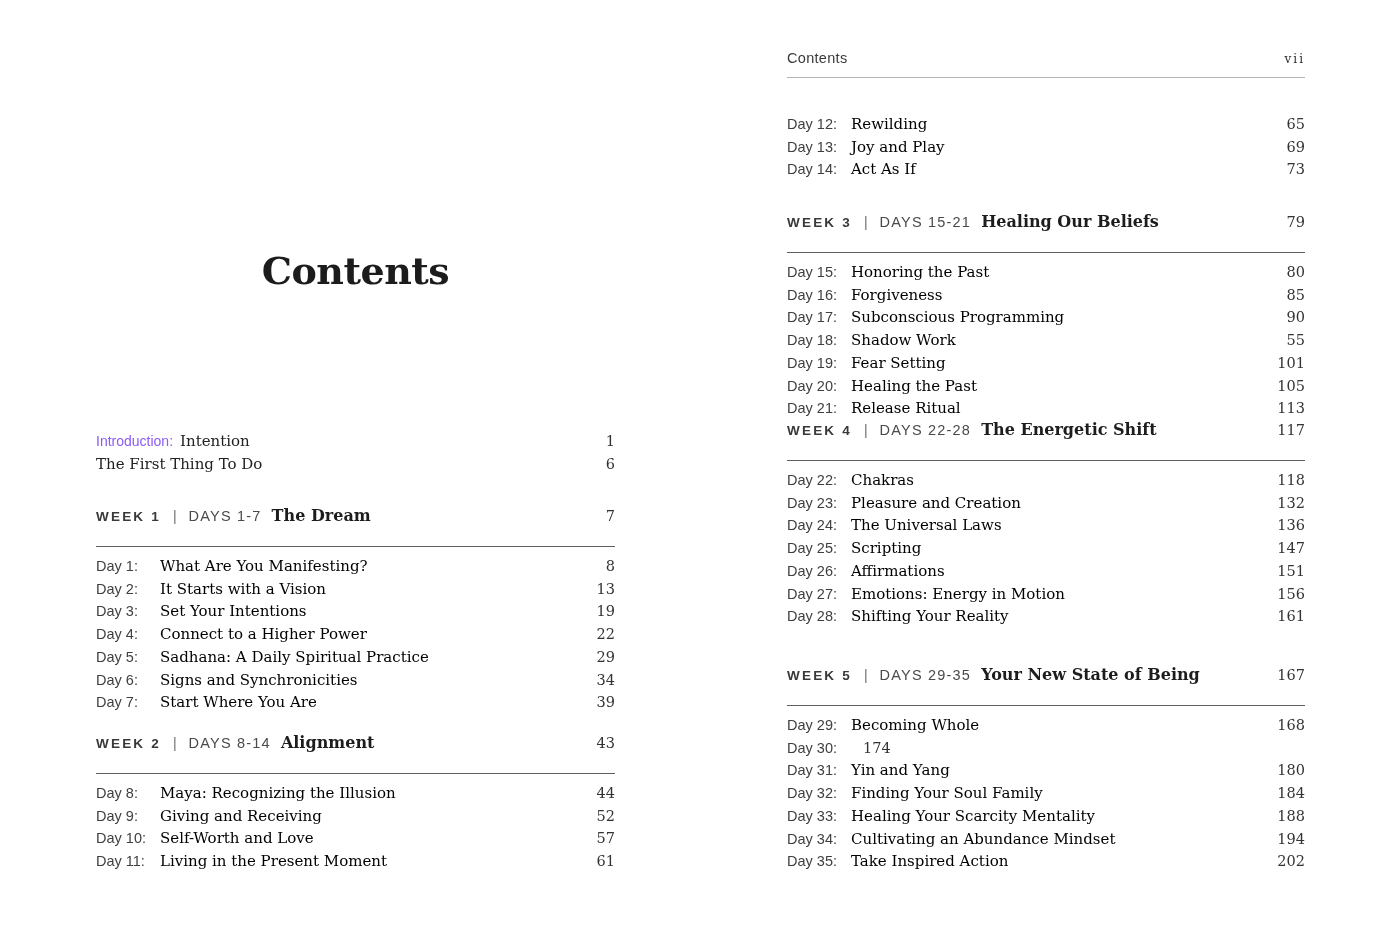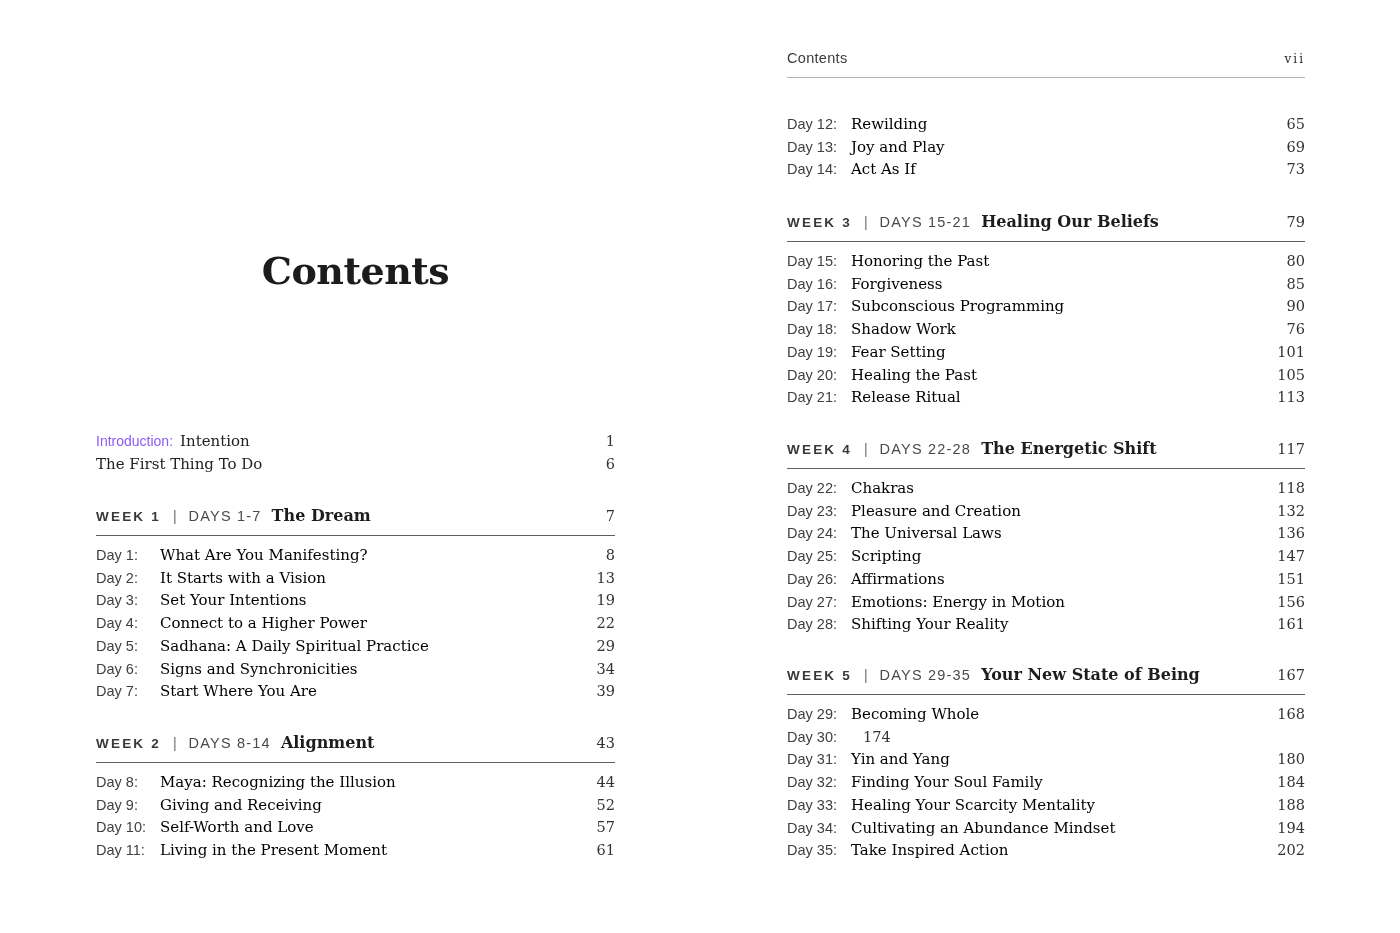--- a/index.html
+++ b/index.html
@@ -40,27 +40,27 @@
   .front-matter { position:absolute; top:430px; left:0; right:0; }
   .fm-row { display:flex; align-items:baseline; line-height:23px; }
   .fm-label { font-size:14px; color:#8b5cf6; margin-right:7px; }
   .fm-label:empty { margin-right:0; }
   .fm-title { flex:1; font-family:"DejaVu Serif", serif; font-size:15px; color:#222; white-space:nowrap; }
   .fm-page { font-family:"DejaVu Serif", serif; font-size:14.5px; color:#333; margin-left:12px; }
 
   
   .toc-section { position:absolute; left:0; right:0; }
   #week1 { top:504px; } #week2 { top:731px; }
-  #week3 { top:210px; } #week4 { top:437px; } #week5 { top:663px; }
+  #week3 { top:210px; } #week4 { top:418px; } #week5 { top:663px; }
 
   .section-heading {
     display:flex; align-items:baseline;
     line-height:23px;
     border-bottom:1px solid #5f5f5f;
-    padding-bottom:7px;
+    padding-bottom:18px;
     white-space:nowrap;
   }
   .week-label {
     font-weight:700; font-size:13.5px;
     letter-spacing:2.2px; color:#393939;
   }
   .pipe { margin:0 12px; color:#6f6f6f; font-size:14px; }
   .days-range { font-size:14.5px; letter-spacing:1.2px; color:#4a4a4a; margin-right:10px; }
   .section-title {
     font-family:"DejaVu Serif", serif; font-weight:700;
@@ -246,21 +246,21 @@
 
         <div class="row">
           <span class="row-label">Day 17:</span>
           <span class="row-title">Subconscious Programming</span>
           <span class="row-page">90</span>
         </div>
 
         <div class="row">
           <span class="row-label">Day 18:</span>
           <span class="row-title">Shadow Work</span>
-          <span class="row-page">76</span>
+          <span class="row-page">55</span>
         </div>
 
         <div class="row">
           <span class="row-label">Day 19:</span>
           <span class="row-title">Fear Setting</span>
           <span class="row-page">101</span>
         </div>
 
         <div class="row">
           <span class="row-label">Day 20:</span>

